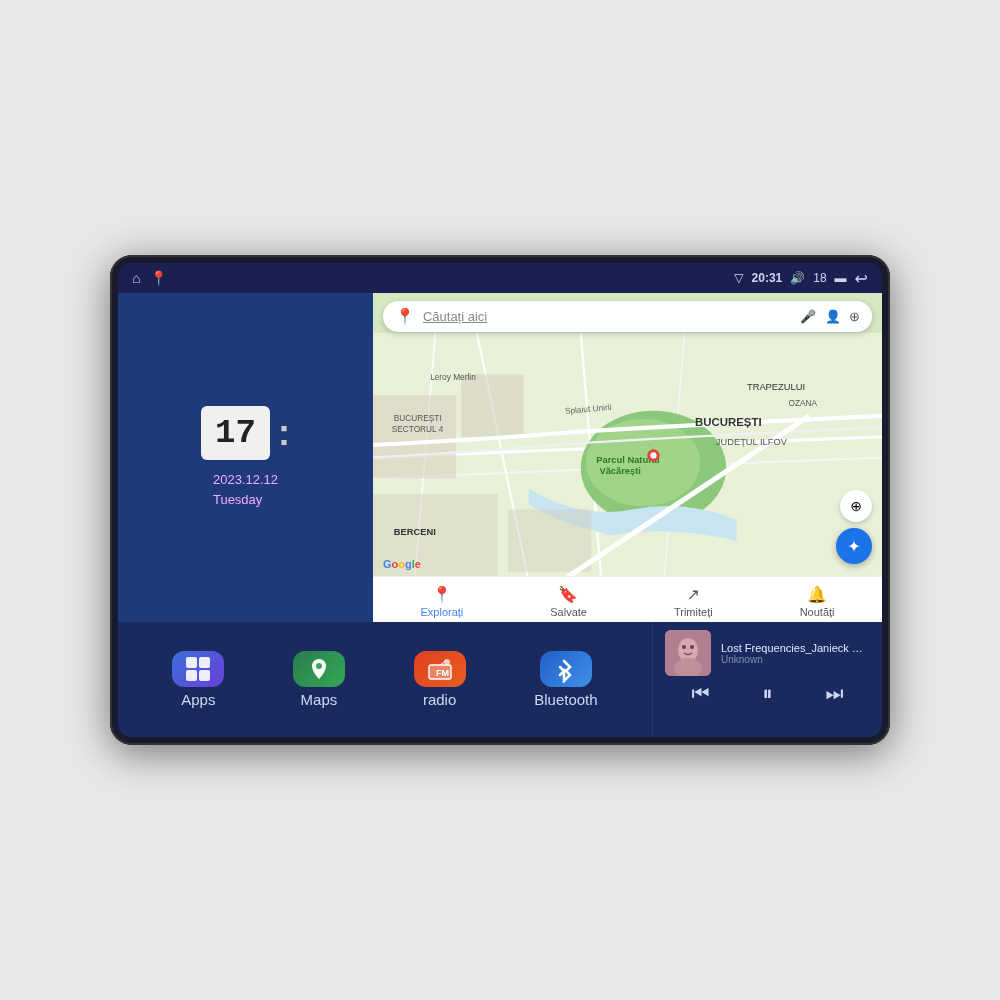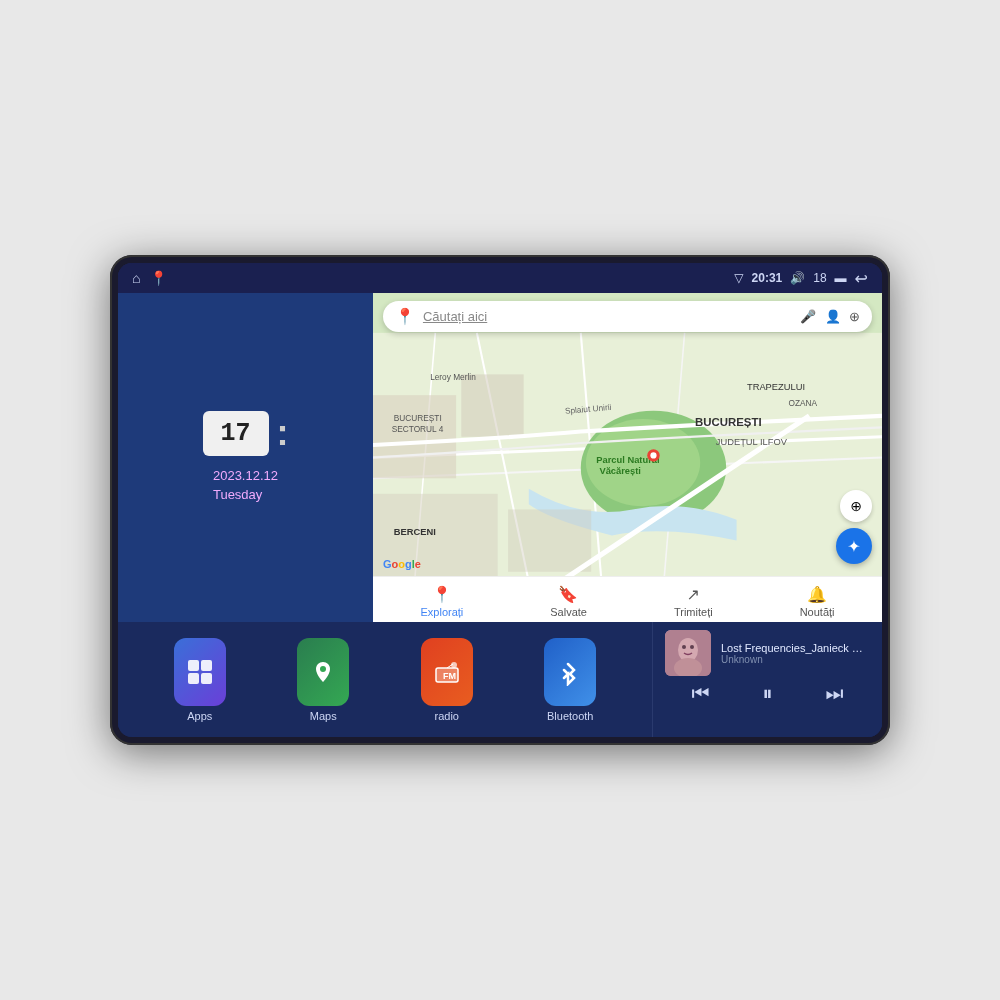--- a/index.html
+++ b/index.html
@@ -86,21 +86,21 @@
     .clock-digits {
       display: flex;
       align-items: center;
       gap: 8px;
     }
 
     .clock-block {
       background: #f0f0f0;
       border-radius: 6px;
       padding: 8px 14px;
-      font-size: 25px;
+      font-size: 34px;
       font-weight: bold;
       color: #222;
       font-family: 'Courier New', monospace;
       min-width: 66px;
       text-align: center;
     }
 
     .clock-colon {
       font-size: 36px;
       color: #ccc;
@@ -204,30 +204,30 @@
     .app-item {
       display: flex;
       flex-direction: column;
       align-items: center;
       gap: 4px;
       cursor: pointer;
     }
 
     .app-icon {
       width: 52px;
-      height: 68px;
+      height: 36px;
       border-radius: 12px;
       display: flex;
       align-items: center;
       justify-content: center;
       font-size: 22px;
     }
 
     .app-label {
-      font-size: 11px;
+      font-size: 15px;
       color: #cdd6f4;
       text-align: center;
     }
 
     .app-icon-apps { background: linear-gradient(135deg, #3a6fd8, #6a3fd8); }
     .app-icon-maps { background: linear-gradient(135deg, #2a7d4f, #34a853); }
     .app-icon-radio { background: linear-gradient(135deg, #e04020, #e85d20); }
     .app-icon-bluetooth { background: linear-gradient(135deg, #2060c8, #4090e8); }
     .app-icon-carlink { background: linear-gradient(135deg, #1a7a5a, #22aa80); }
 

